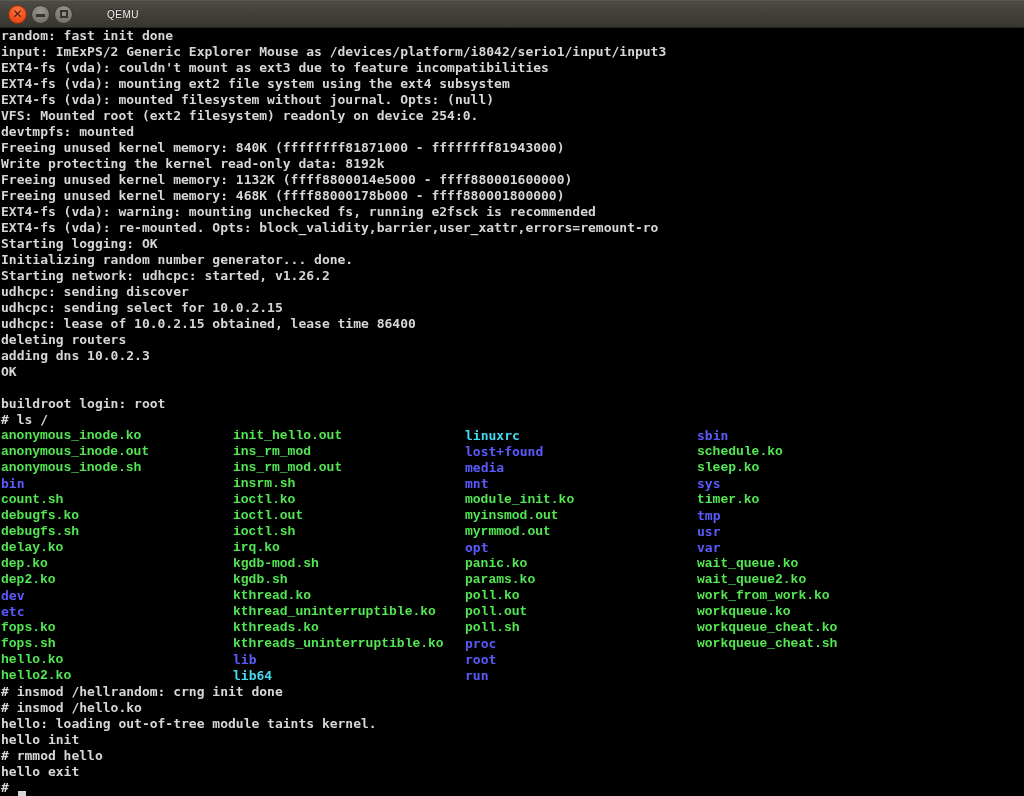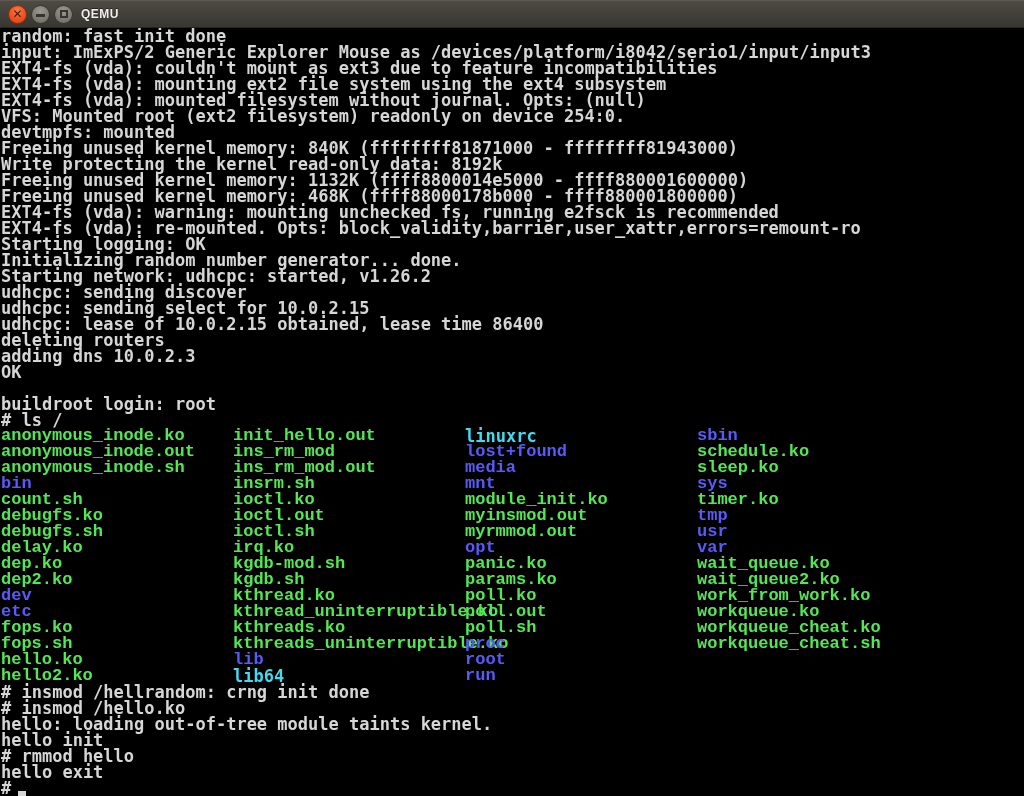--- a/index.html
+++ b/index.html
@@ -27,36 +27,36 @@
   }
   .wbtn.gray {
     background: radial-gradient(circle at 50% 30%, #9a978f, #7d7a72 60%, #6b6861);
     border-color: #3a3833;
   }
   .glyph-x { color: #40190b; font-size: 12px; font-weight: bold; line-height: 1;
              font-family: "DejaVu Sans", sans-serif; margin-top: -1px; }
   .glyph-min { width: 9px; height: 3px; background: #35332d; margin-top: 3px; }
   .glyph-max { width: 8px; height: 8px; border: 2px solid #35332d; }
   .wtitle {
-    margin-left: 8px; color: #f1efec; font-family: "Liberation Sans", sans-serif;
-    font-weight: bold; font-size: 12px; letter-spacing: 0.5px;
+    margin-left: 34px; color: #f1efec; font-family: "Liberation Sans", sans-serif;
+    font-weight: normal; font-size: 10px; letter-spacing: 0.5px;
     text-shadow: 0 -1px 0 rgba(0,0,0,0.5);
   }
 
   
   .terminal {
     position: relative; width: 1024px; height: 768px; background: #000;
-    font-size: 17px; font-weight: bold; line-height: 16px;
+    font-size: 13px; font-weight: bold; line-height: 16px;
     color: var(--white, #d6d6d6); padding-left: 1px;
     white-space: pre; overflow: hidden;
   }
   .line { height: 16px; }
   .ls-cell { display: inline-block; width: 232px; vertical-align: top; }
   .c-green { color: var(--green, #53e853); font-family: Liberation Mono, monospace; }
-  .c-blue  { color: var(--blue, #5a5afc); font-family: Liberation Mono, monospace; }
+  .c-blue  { color: var(--blue, #5a5afc); }
   .c-cyan  { color: var(--cyan, #43d9ee); }
   .prompt-line { position: relative; }
   .cursor {
     position: absolute; left: 17px; bottom: 0;
     width: 8px; height: 5px; background: var(--white, #d6d6d6);
   }
 </style>
 </head>
 <body>
 

